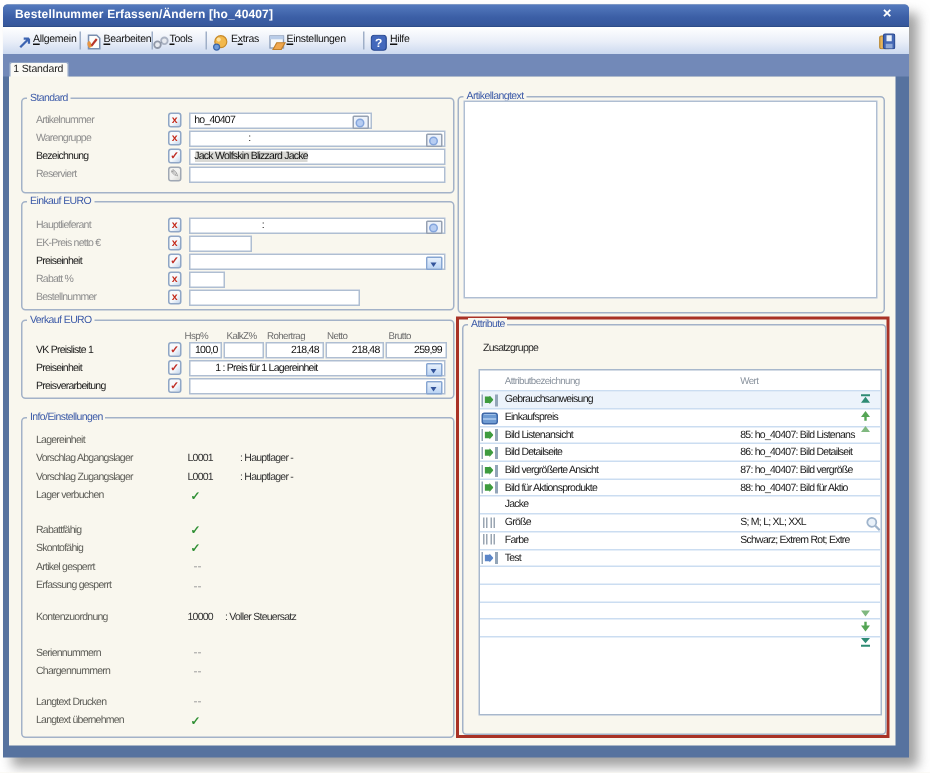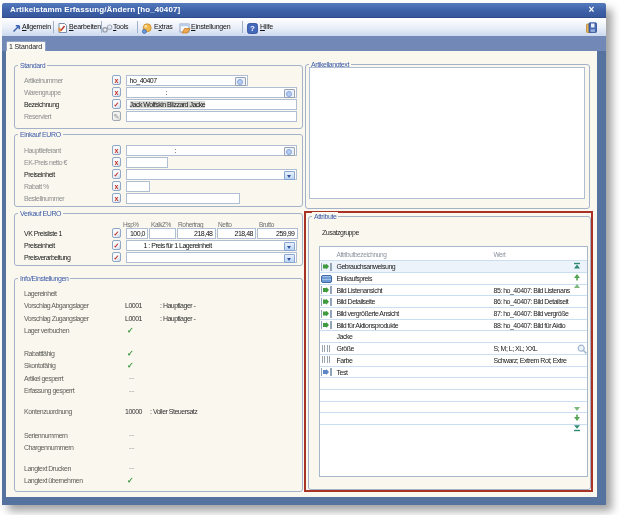--- a/index.html
+++ b/index.html
@@ -37,21 +37,21 @@
 .micon i{position:absolute;top:0;width:1.5px;height:8px;background:#93A5B8;}
 .micon b{position:absolute;left:2.5px;top:1px;width:6px;height:6px;background:#3E9B3E;clip-path:polygon(0 15%,55% 15%,55% 0,100% 50%,55% 100%,55% 85%,0 85%);}
 .cicon{position:absolute;width:11px;height:8px;background:#6E9BD2;border:1px solid #3E68A8;border-radius:2px;box-sizing:border-box;background-image:linear-gradient(#9FC0E8 1px,transparent 1px,transparent 3px,#9FC0E8 3px,#9FC0E8 4px,transparent 4px);}
 .bars{position:absolute;width:10px;height:7px;}
 .bars i{display:inline-block;width:1px;height:7px;background:#9AA5B2;margin-right:1.5px;vertical-align:top;}
 </style>
 </head>
 <body>
 <div id="win">
   <div id="tbar">
-      <span class="tt">Artikelstamm Erfassung/Ändern [ho_40407]</span>
+      <span class="tt">Bestellnummer Erfassen/Ändern [ho_40407]</span>
       <span id="xbtn">×</span>
     </div>
   <div id="mbar">
     <svg class="abs" style="left:10px;top:6px" width="9" height="9" viewBox="0 0 9 9">
         <path d="M1.5 7.5 L7 2 M7.3 1.7 L3.8 1.7 M7.3 1.7 L7.3 5.2" stroke="#3D64B2" stroke-width="1.5" fill="none"></path>
       </svg>
     <span class="mi" style="left:20px"><u>A</u>llgemein</span>
     <span class="msep" style="left:51px"></span>
     <svg class="abs" style="left:55px;top:4px" width="11" height="12" viewBox="0 0 11 12">
         <path d="M2 1.5 L7.5 1.5 L9.5 3.5 L9.5 10.5 L2 10.5 Z" fill="#FDFDFB" stroke="#7A8FB0" stroke-width="1"></path>

